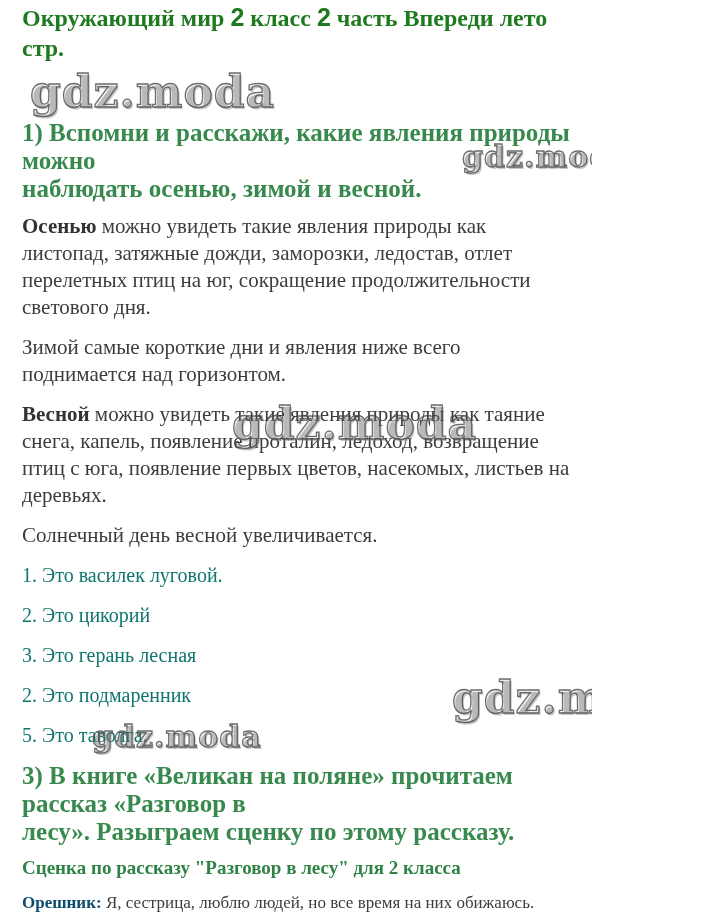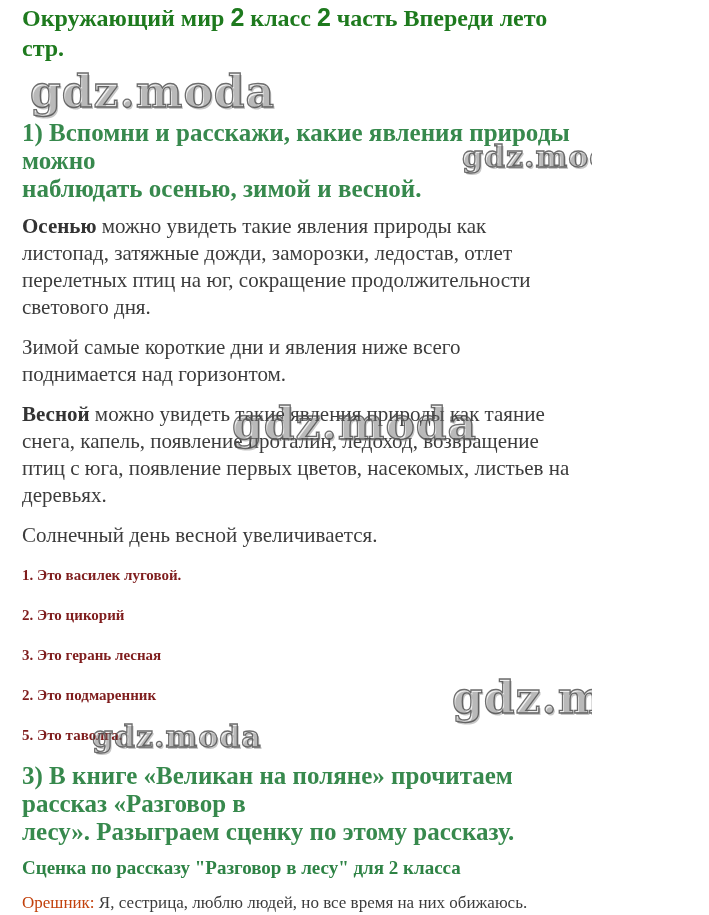--- a/index.html
+++ b/index.html
@@ -34,40 +34,39 @@
     margin:10px 0 10px 0;
   }
   p.body-p {
     font-size:21px;
     line-height:27px;
     color:#3c3c3c;
     margin:0 0 13px 0;
   }
   p.body-p .lead { font-weight:bold; color:#333333; }
   p.list-item {
-    font-size:15px;
+    font-size:20px;
     line-height:27px;
-    color:#7f1d1d;
+    color:#0f766e;
     margin:0 0 13px 0;
-    font-weight:bold;
   }
   h3.subheading {
     font-size:19px;
     line-height:24px;
     font-weight:bold;
     color:#2e8345;
     margin:0 0 9px 0;
   }
   p.dialog {
     font-size:17px;
     line-height:27px;
     color:#3c3c3c;
     margin:0;
   }
-  p.dialog .lead { font-weight:normal; color:#c2410c; }
+  p.dialog .lead { font-weight:bold; color:#0c4a6e; }
   .wm {
     position:absolute;
     font-family:"DejaVu Serif","Liberation Serif",serif;
     font-weight:700;
     letter-spacing:1px;
     line-height:1;
     white-space:nowrap;
     color:rgba(0,0,0,0.07);
     -webkit-text-stroke:1.3px rgba(78,78,78,0.82);
     text-shadow:1.5px 1.5px 0 rgba(130,130,130,0.45);

